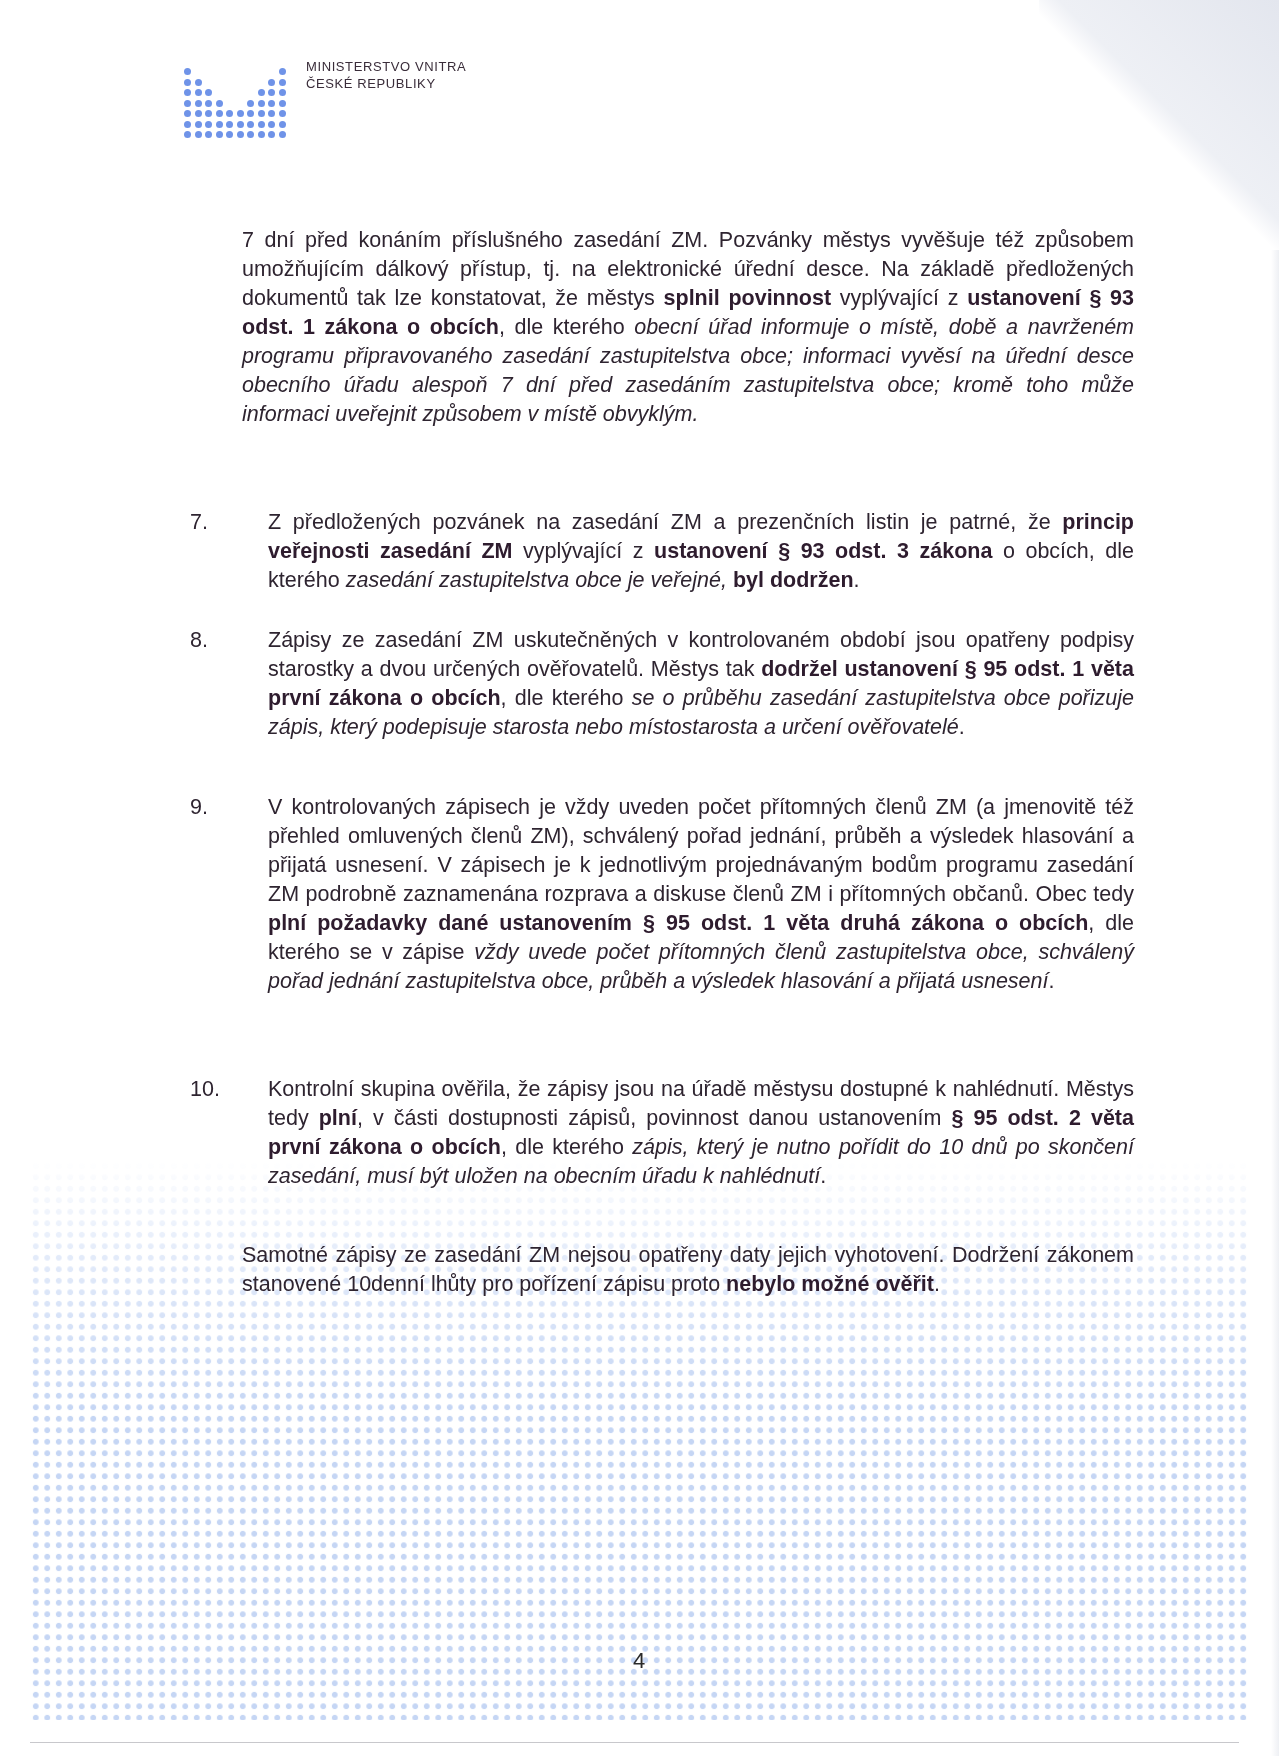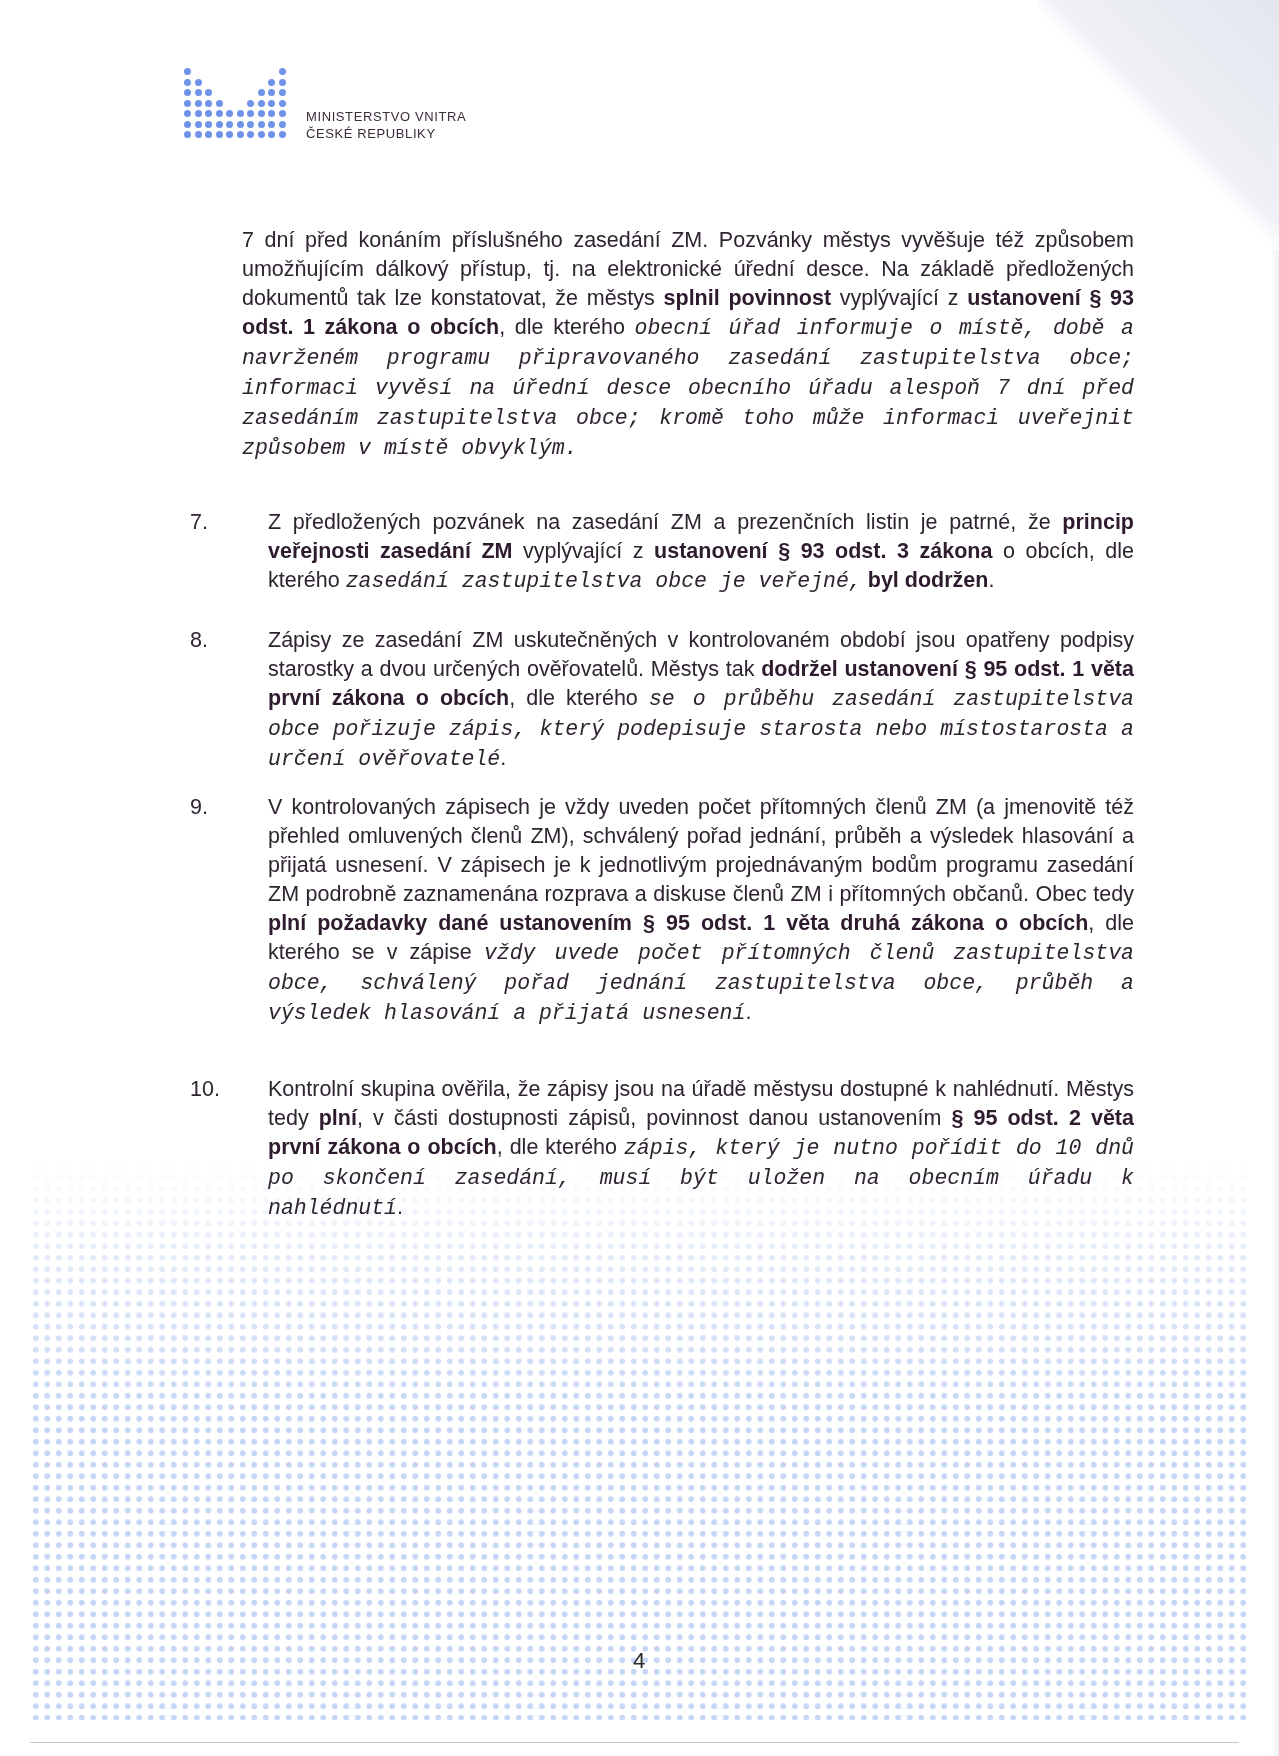--- a/index.html
+++ b/index.html
@@ -17,29 +17,29 @@
     -webkit-mask-image: linear-gradient(to bottom, rgba(0,0,0,0) 0%, rgba(0,0,0,0.5) 18%, rgba(0,0,0,1) 45%, rgba(0,0,0,1) 100%);
     mask-image: linear-gradient(to bottom, rgba(0,0,0,0) 0%, rgba(0,0,0,0.5) 18%, rgba(0,0,0,1) 45%, rgba(0,0,0,1) 100%);
   }
   .bottom-line { position: absolute; left: 30px; right: 40px; top: 1742px; height: 1px; background: #c8c8cc; }
   .corner {
     position: absolute; right: 0; top: 0; width: 240px; height: 250px;
     background: linear-gradient(225deg, #e3e6ee 0%, #eef0f5 45%, #ffffff 52%, rgba(255,255,255,0) 53%);
   }
   .right-edge { position: absolute; right: 0; top: 250px; width: 8px; height: 1506px; background: linear-gradient(to right, #ffffff, #eef0f4); }
 
-  .logo { position: absolute; left: 184px; top: 58px; display: flex; align-items: flex-end; }
+  .logo { position: absolute; left: 184px; top: 58px; display: flex; align-items: flex-start; }
   .logo-dots { position: relative; width: 108px; height: 84px; }
   .logo-dots span { position: absolute; width: 7px; height: 7px; border-radius: 50%; background: #6f93e8; }
   .logo-text { margin-left: 14px; font-size: 13px; letter-spacing: 0.6px; line-height: 17px; color: #3a2d3a; }
 
   .content { position: absolute; left: 242px; width: 892px; font-size: 21.5px; line-height: 29px; }
   .para { text-align: justify; margin: 0; }
   b { font-weight: bold; color: #2e1c2e; }
-  i { font-style: italic; font-family: Liberation Mono, monospace; }
+  i { font-style: italic; }
   .item { position: absolute; left: 190px; width: 944px; }
   .item .num { position: absolute; left: 0; top: 0; width: 40px; }
   .item .para { margin-left: 78px; }
   .heading { font-weight: bold; font-size: 21.5px; color: #2e1c2e; }
   .pagenum { position: absolute; left: 633px; top: 1648px; font-size: 22px; color: #2a2a2a; }
 </style>
 </head>
 <body>
 
 <div class="page">
@@ -124,16 +124,19 @@
   <div class="item content" style="top:793px; left:190px;">
     <span class="num">9.</span>
     <p class="para"><span>V kontrolovaných zápisech je vždy uveden počet přítomných členů ZM (a jmenovitě též přehled omluvených členů ZM), schválený pořad jednání, průběh a výsledek hlasování a přijatá usnesení. V zápisech je k jednotlivým projednávaným bodům programu zasedání ZM podrobně zaznamenána rozprava a diskuse členů ZM i přítomných občanů. Obec tedy </span><b>plní požadavky dané ustanovením § 95 odst. 1 věta druhá zákona o obcích</b><span>, dle kterého se v zápise </span><i>vždy uvede počet přítomných členů zastupitelstva obce, schválený pořad jednání zastupitelstva obce, průběh a výsledek hlasování a přijatá usnesení</i><span>.</span></p>
   </div>
 
   <div class="item content" style="top:1075px; left:190px;">
     <span class="num">10.</span>
     <p class="para"><span>Kontrolní skupina ověřila, že zápisy jsou na úřadě městysu dostupné k nahlédnutí. Městys tedy </span><b>plní</b><span>, v části dostupnosti zápisů, povinnost danou ustanovením </span><b>§ 95 odst. 2 věta první zákona o obcích</b><span>, dle kterého </span><i>zápis, který je nutno pořídit do 10 dnů po skončení zasedání, musí být uložen na obecním úřadu k nahlédnutí</i><span>.</span></p>
   </div>
 
+  <div class="content" style="top:1241px;">
+    <p class="para"><span>Samotné zápisy ze zasedání ZM nejsou opatřeny daty jejich vyhotovení. Dodržení zákonem stanovené 10denní lhůty pro pořízení zápisu proto </span><b>nebylo možné ověřit</b><span>.</span></p>
+  </div>
 
 
   <div class="pagenum">4</div>
 </div>
 
 </body></html>

